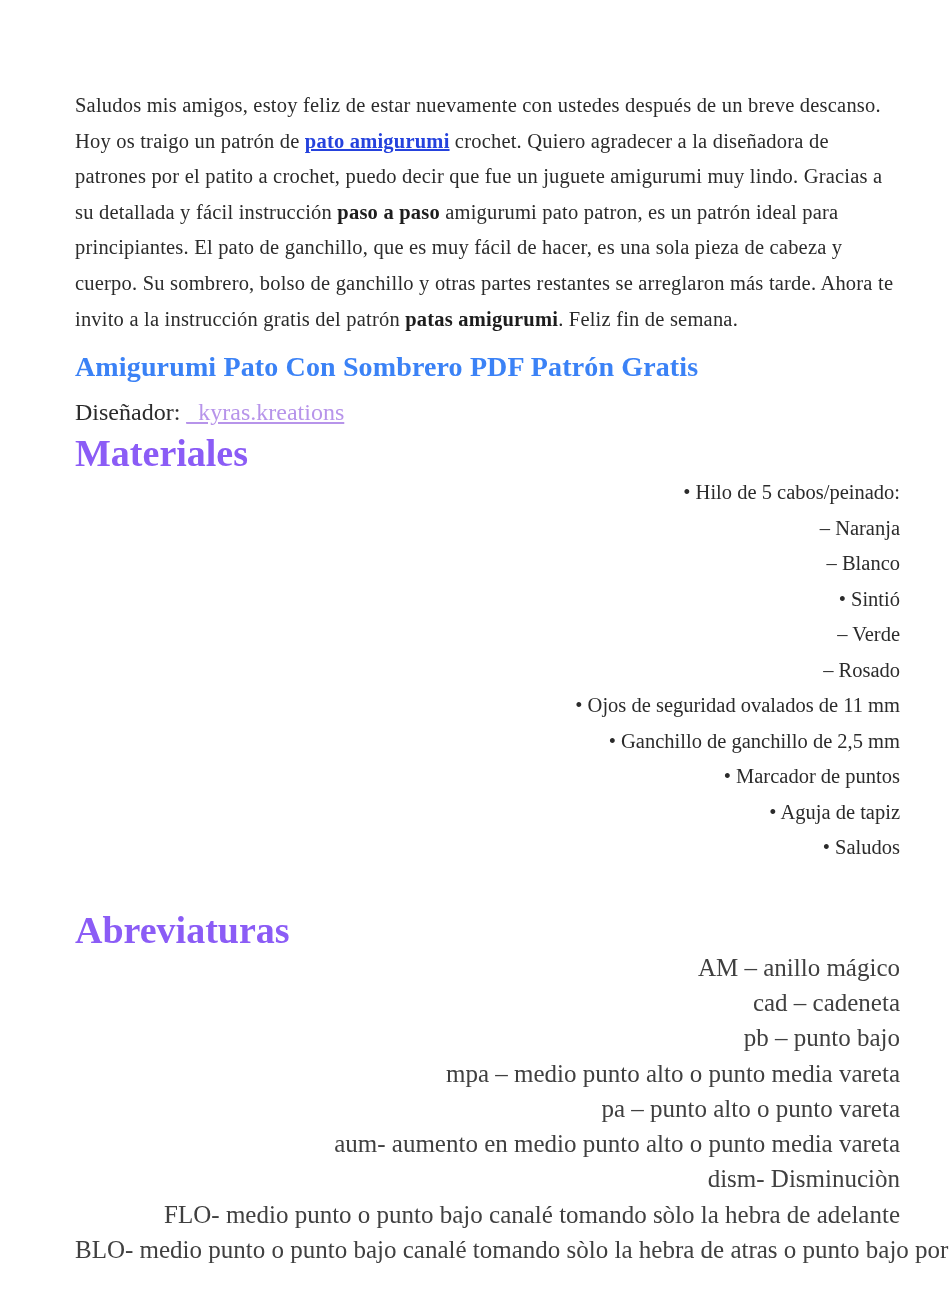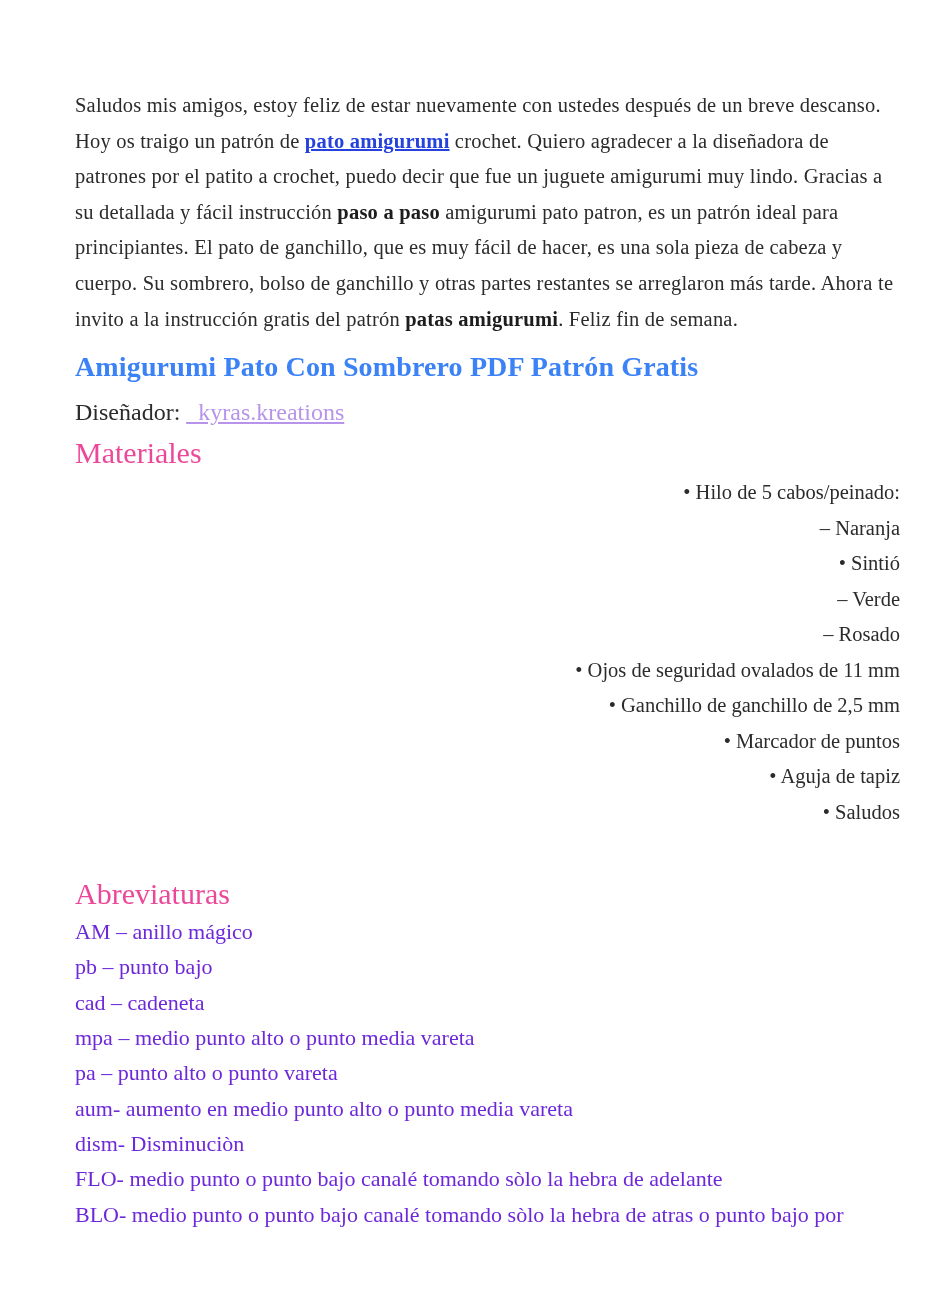--- a/index.html
+++ b/index.html
@@ -53,24 +53,24 @@
   
   h1.title {
     font-size: 28px;
     line-height: 48px;
     font-weight: bold;
     color: #3b82f6;
     margin: 6px 0 0 0;
     letter-spacing: 0.005em;
   }
   h2.subhead {
-    font-size: 30px;
+    font-size: 38px;
     line-height: 36px;
-    font-weight: normal;
-    color: #ec4899;
+    font-weight: bold;
+    color: #8b5cf6;
     margin: 8px 0 2px 0;
   }
   h2.subhead.spaced {
     margin-top: 46px;
   }
 
   
   .designer {
     font-size: 24px;
     line-height: 30px;
@@ -97,62 +97,64 @@
     padding: 0;
     white-space: nowrap;
     text-align: right;
   }
   .abbr-list {
     list-style: none;
     margin: 2px 0 0 0;
     padding: 0;
   }
   .abbr-list li {
-    font-size: 22px;
+    font-size: 25px;
     line-height: 35.3px;
-    color: #6d28d9;
+    color: #404040;
     margin: 0;
     padding: 0;
     white-space: nowrap;
+    text-align: right;
   }
 </style>
 </head>
 <body>
 
 <div class="page">
   <div class="content">
 
     <p class="intro"><span>Saludos mis amigos, estoy feliz de estar nuevamente con ustedes después de un breve descanso. Hoy os traigo un patrón de </span><a class="extlink" href="#">pato amigurumi</a><span> crochet. Quiero agradecer a la diseñadora de patrones por el patito a crochet, puedo decir que fue un juguete amigurumi muy lindo. Gracias a su detallada y fácil instrucción </span><b class="bold">paso a paso</b><span> amigurumi pato patron, es un patrón ideal para principiantes. El pato de ganchillo, que es muy fácil de hacer, es una sola pieza de cabeza y cuerpo. Su sombrero, bolso de ganchillo y otras partes restantes se arreglaron más tarde. Ahora te invito a la instrucción gratis del patrón </span><b class="bold">patas amigurumi</b><span>. Feliz fin de semana.</span></p>
 
     <h1 class="title">Amigurumi Pato Con Sombrero PDF Patrón Gratis</h1>
 
     <p class="designer"><span>Diseñador:</span>
       <a class="designer-link" href="#">_kyras.kreations</a></p>
 
     <h2 class="subhead">Materiales</h2>
 
     <ul class="plain-list">
       <li>• Hilo de 5 cabos/peinado:</li>
       <li>– Naranja</li>
+      <li>– Blanco</li>
       <li>• Sintió</li>
       <li>– Verde</li>
       <li>– Rosado</li>
       <li>• Ojos de seguridad ovalados de 11 mm</li>
       <li>• Ganchillo de ganchillo de 2,5 mm</li>
       <li>• Marcador de puntos</li>
       <li>• Aguja de tapiz</li>
       <li>• Saludos</li>
     </ul>
 
     <h2 class="subhead spaced">Abreviaturas</h2>
 
     <ul class="abbr-list">
       <li>AM – anillo mágico</li>
+      <li>cad – cadeneta</li>
       <li>pb – punto bajo</li>
-      <li>cad – cadeneta</li>
       <li>mpa – medio punto alto o punto media vareta</li>
       <li>pa – punto alto o punto vareta</li>
       <li>aum- aumento en medio punto alto o punto media vareta</li>
       <li>dism- Disminuciòn</li>
       <li>FLO- medio punto o punto bajo canalé tomando sòlo la hebra de adelante</li>
       <li>BLO- medio punto o punto bajo canalé tomando sòlo la hebra de atras o punto bajo por</li>
     </ul>
 
   </div>
 </div>

